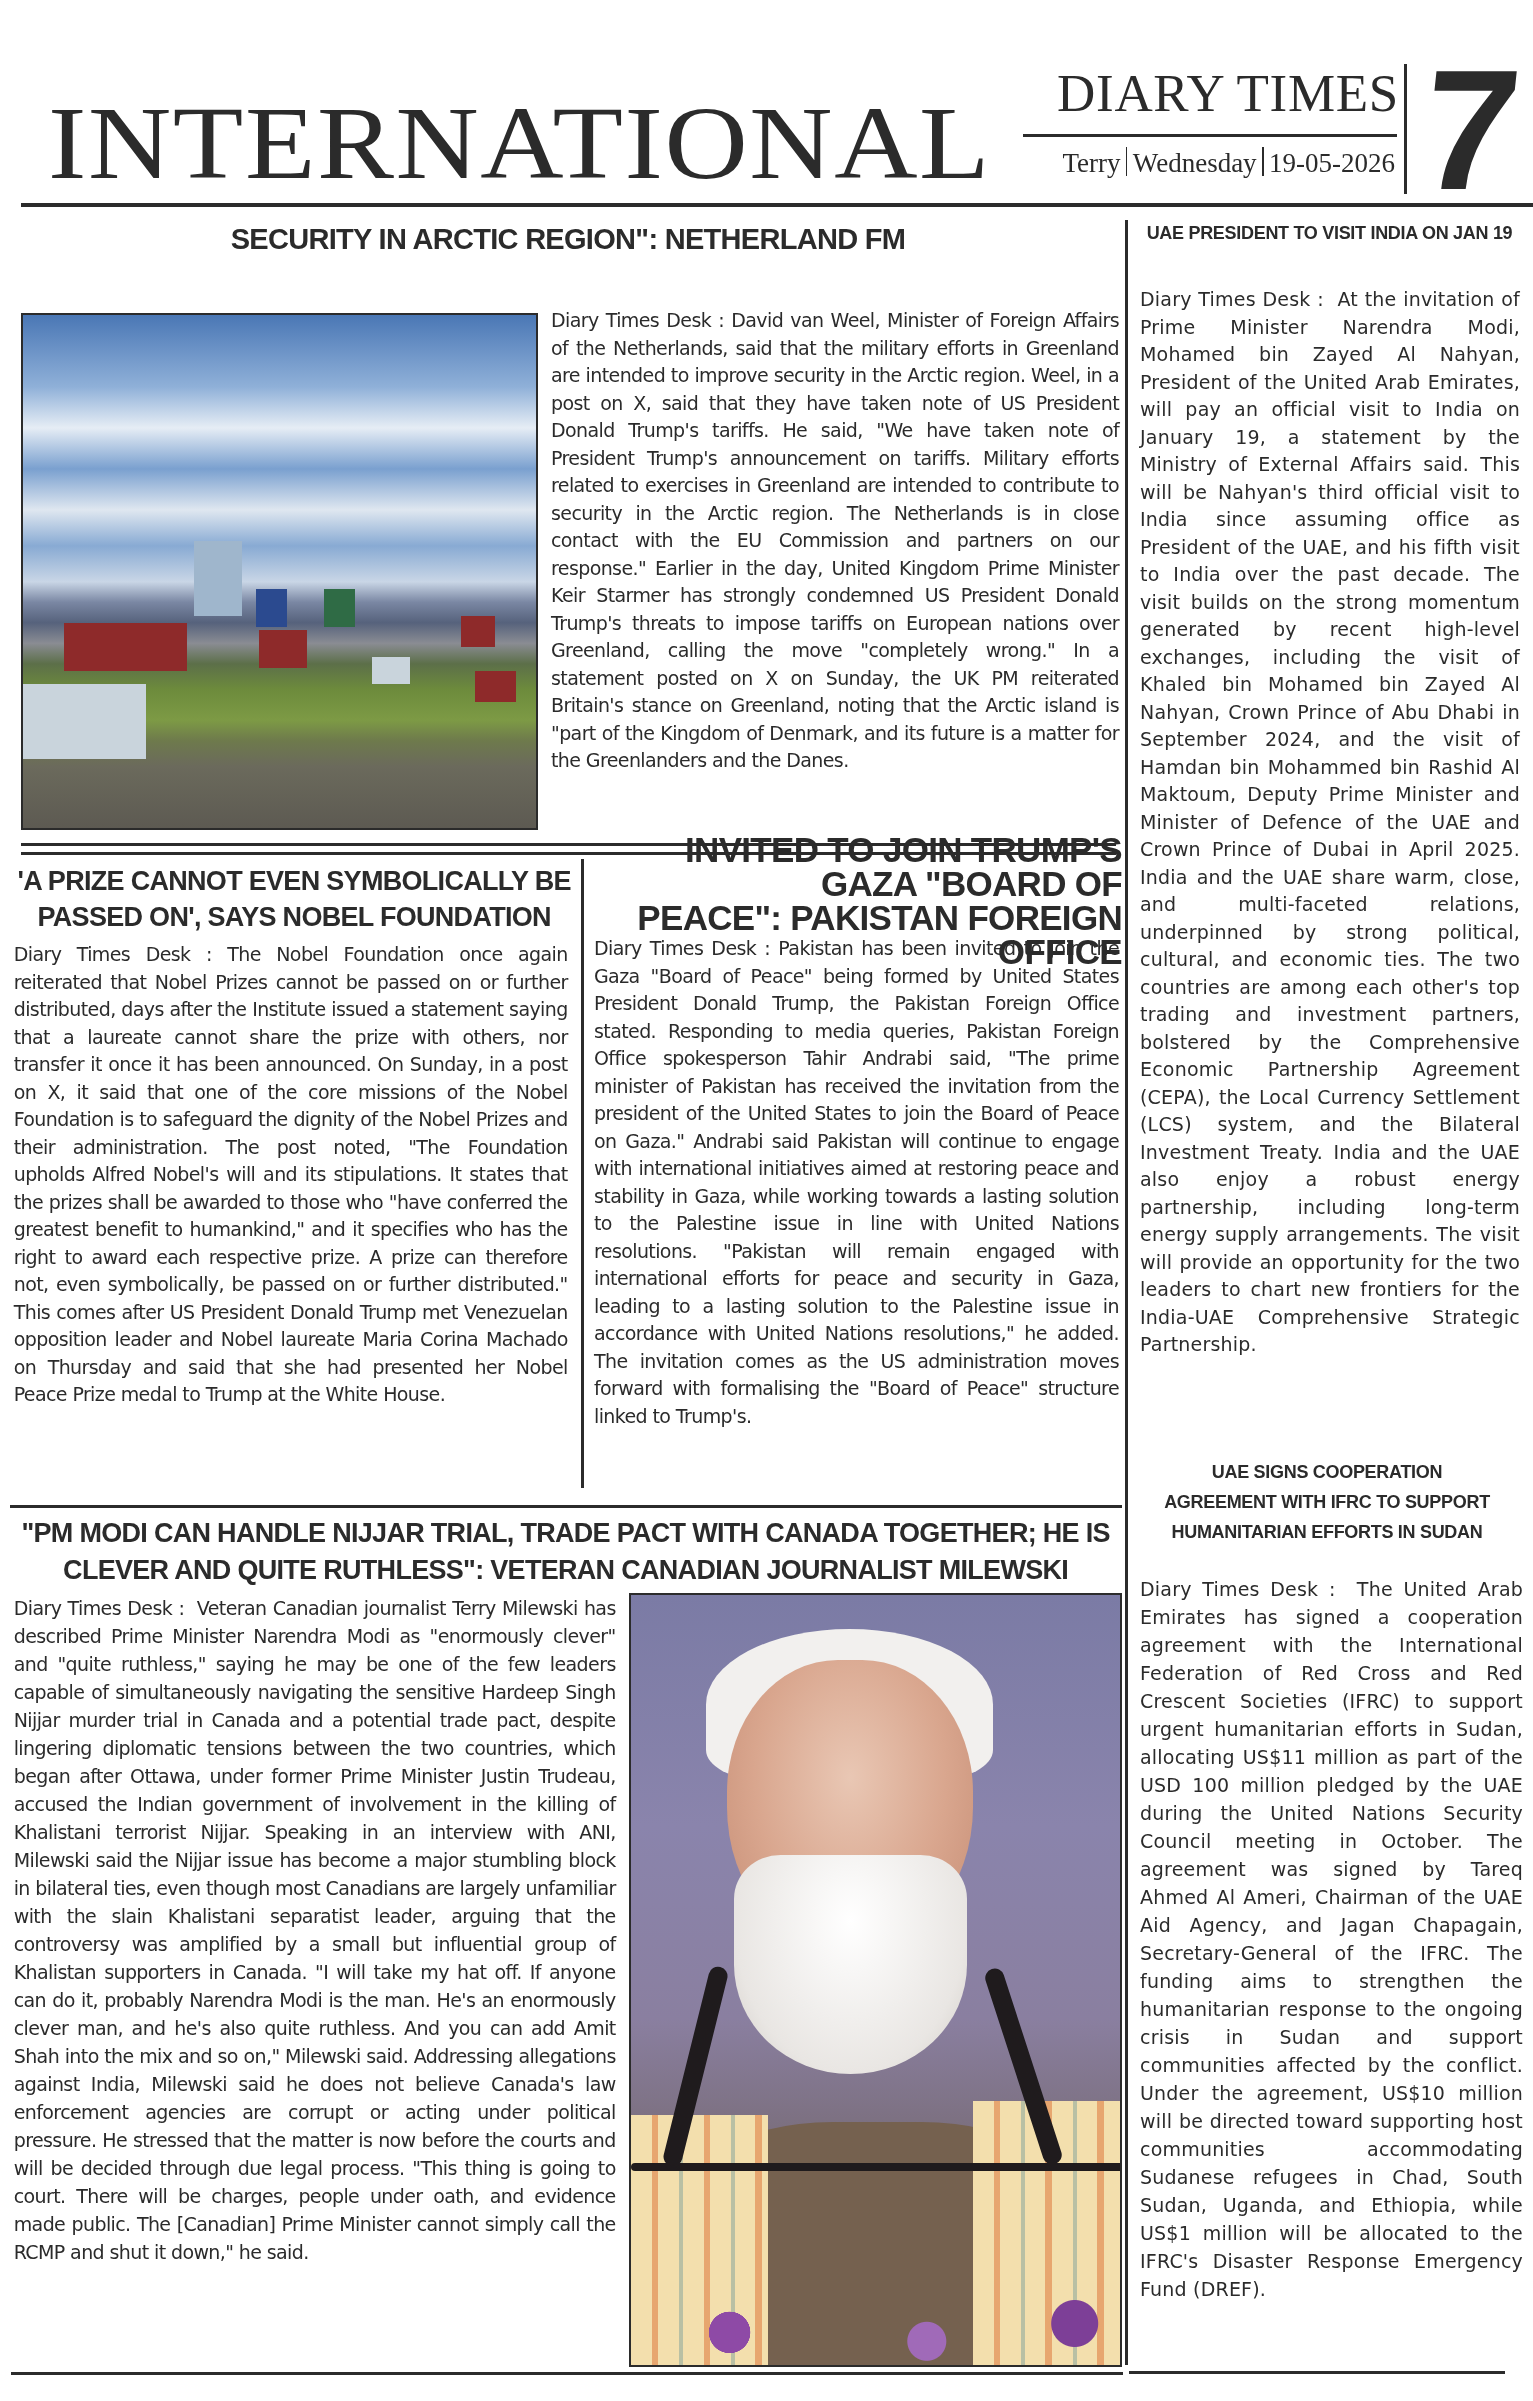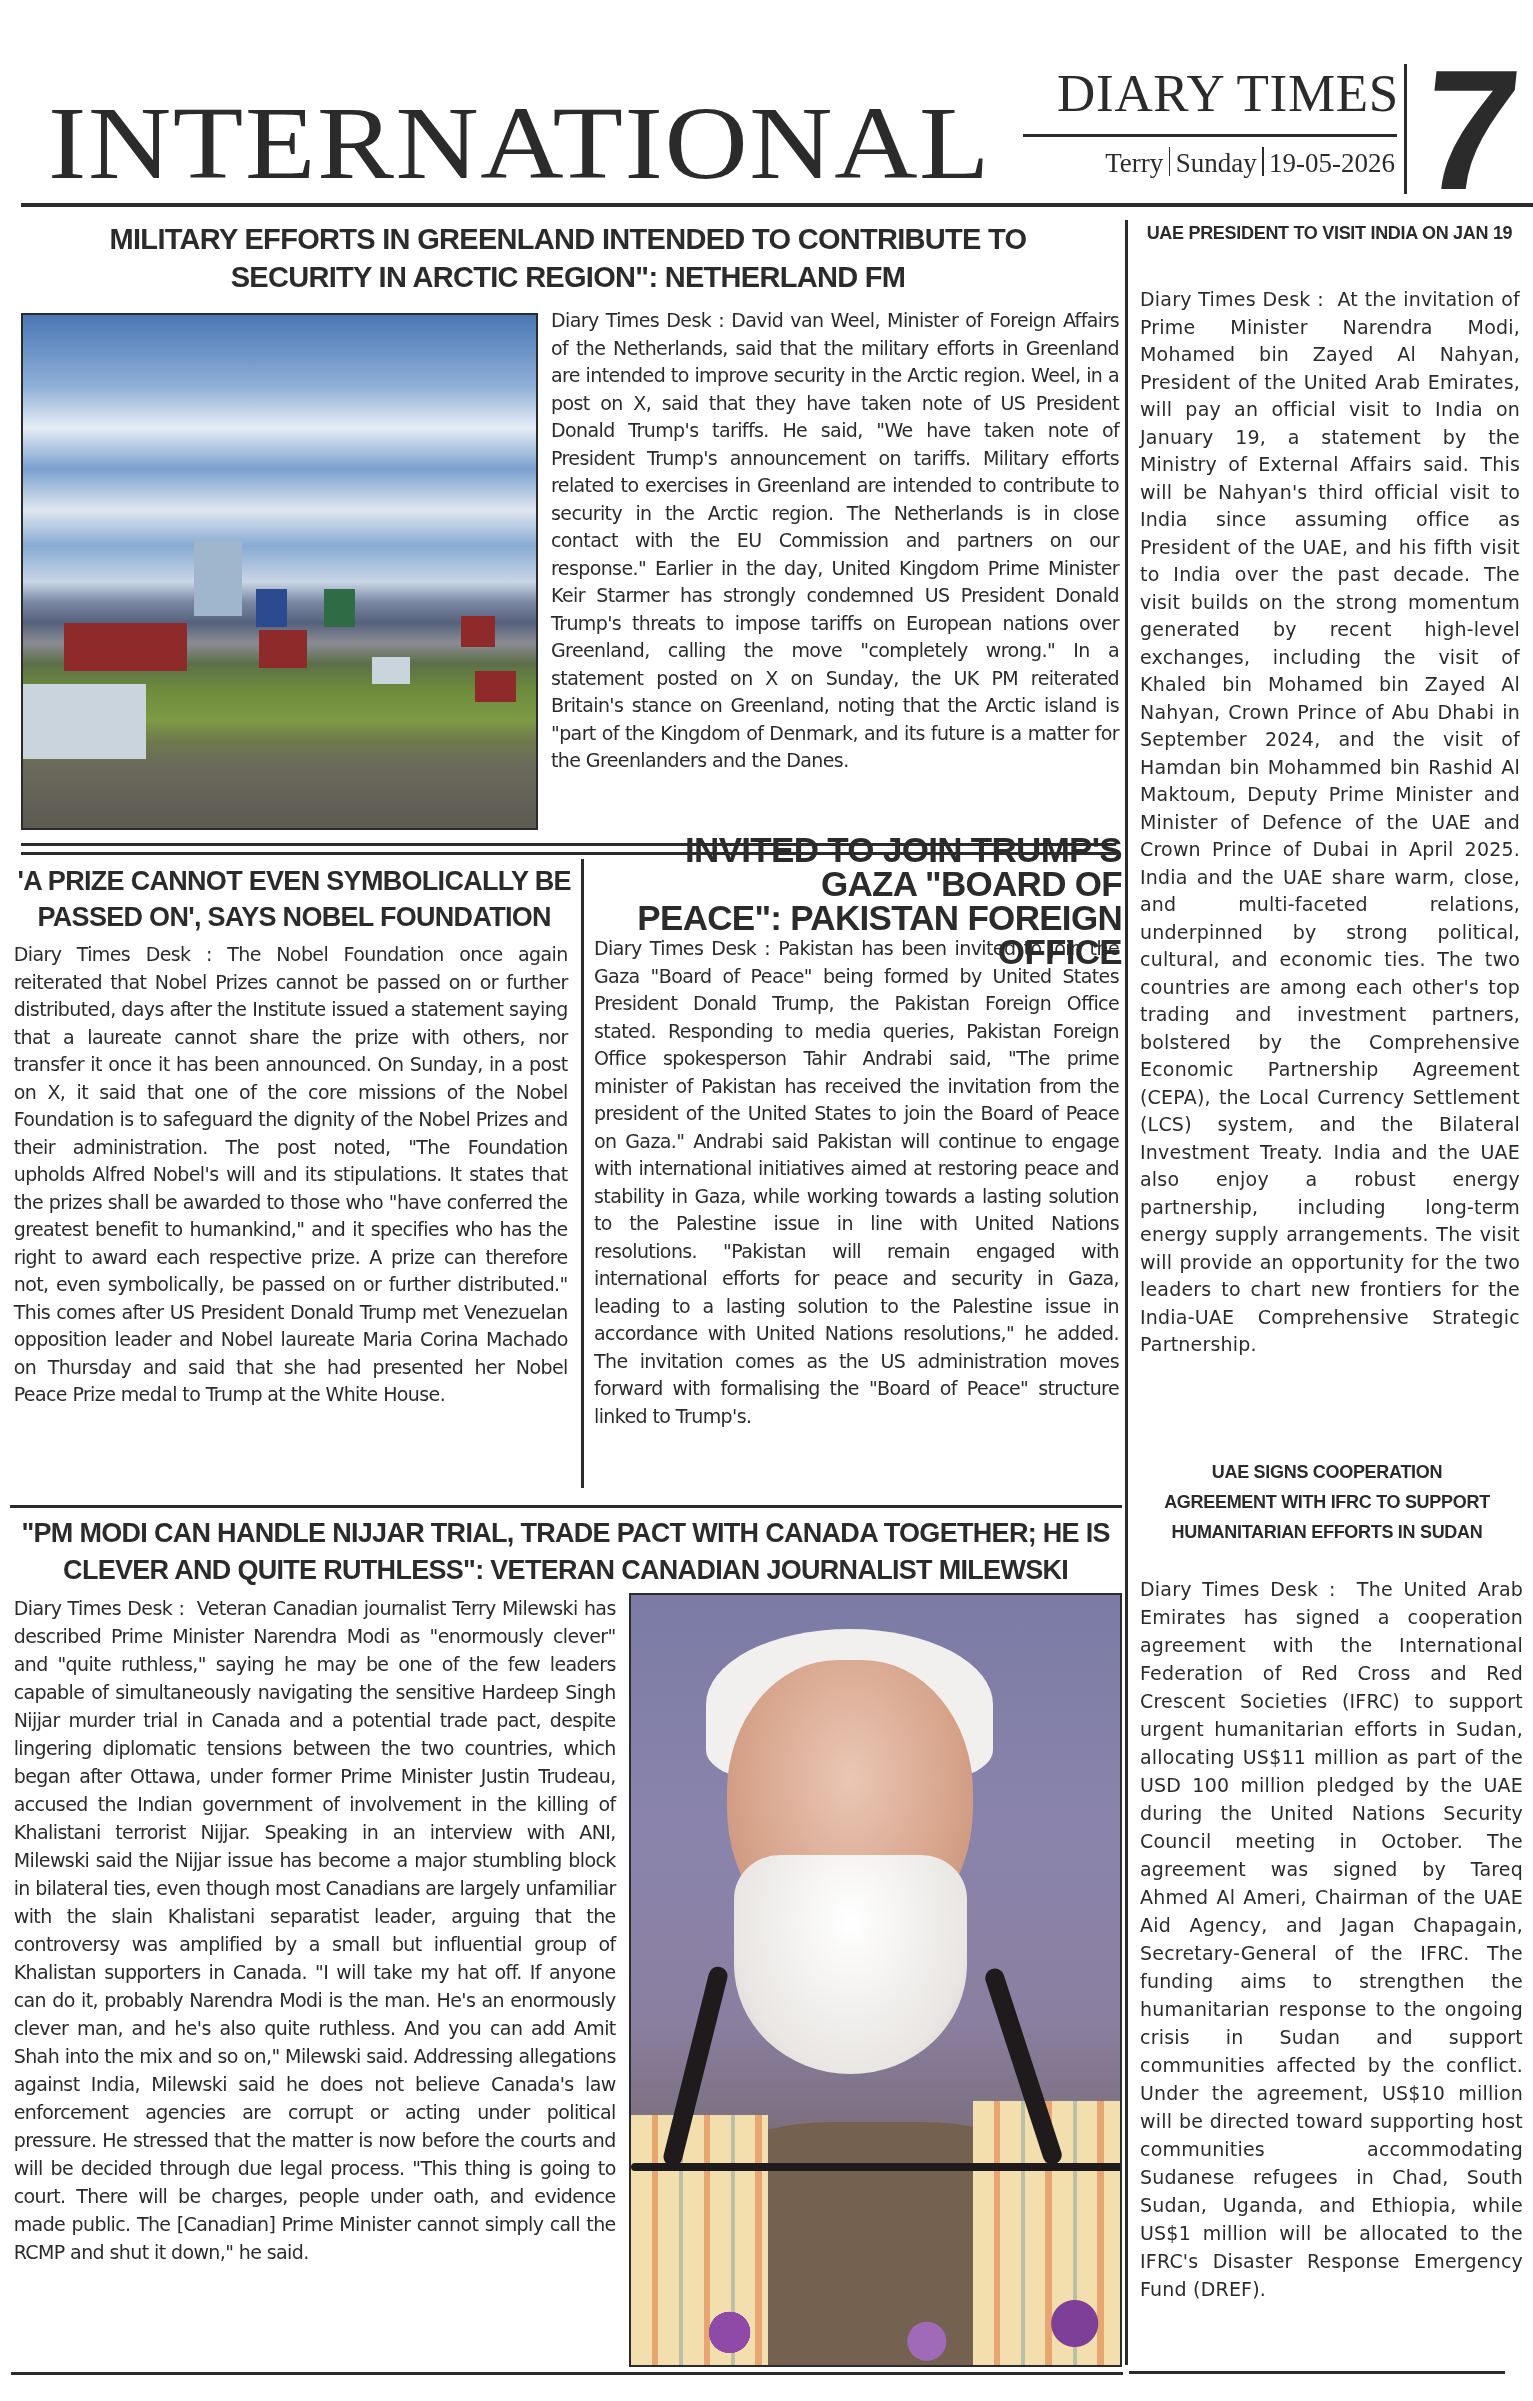--- a/index.html
+++ b/index.html
@@ -78,28 +78,27 @@
   .modi-shawl { position: absolute; background: repeating-linear-gradient(90deg, #f3dfad 0 20.5px, #e7a66f 20.5px 27px, #f3dfad 27px 48px, #b9c0a4 48px 52px); }
   .modi-mic { position: absolute; background: #1f1b1d; border-radius: 9.6px; }
   .modi-flowers { position: absolute; background: radial-gradient(circle at 20% 60%, #8e4aa6 0 20.5px, transparent 21px), radial-gradient(circle at 60% 70%, #a06ab8 0 19px, transparent 20px), radial-gradient(circle at 90% 50%, #7d3f97 0 23px, transparent 24px); }
 </style>
 </head>
 <body>
 
 <div class="abs section-title">INTERNATIONAL</div>
 <div class="abs brand-name">DIARY TIMES</div>
 <div class="abs brand-rule"></div>
-<div class="abs dateline"><span>Terry</span><span class="sep"></span><span>Sunday</span><span class="sep"></span><span>19-05-2026</span></div>
+<div class="abs dateline"><span>Terry</span><span class="sep"></span><span>Wednesday</span><span class="sep"></span><span>19-05-2026</span></div>
 <div class="abs masthead-vrule"></div>
 <div class="abs page-number">7</div>
 
 <div class="hrule" style="left:20.5px; top:203px; width:1513px; height:4.1px;"></div>
 
 <div class="headline hl-condensed" style="left:20.5px; top:220px; width:1095px;">
-  <div>MILITARY EFFORTS IN GREENLAND INTENDED TO CONTRIBUTE TO</div>
   <div>SECURITY IN ARCTIC REGION": NETHERLAND FM</div>
 </div>
 
 <div class="photo photo-greenland">
   <div class="gl-tower" style="left:171px; top:226px; width:48px; height:75px;"></div>
   <div class="gl-house" style="left:41px; top:308px; width:123px; height:48px;"></div>
   <div class="gl-house blue" style="left:233px; top:274px; width:31px; height:38px;"></div>
   <div class="gl-house green" style="left:301px; top:274px; width:31px; height:38px;"></div>
   <div class="gl-house" style="left:236px; top:315px; width:48px; height:38px;"></div>
   <div class="gl-house" style="left:438px; top:301px; width:34px; height:31px;"></div>

